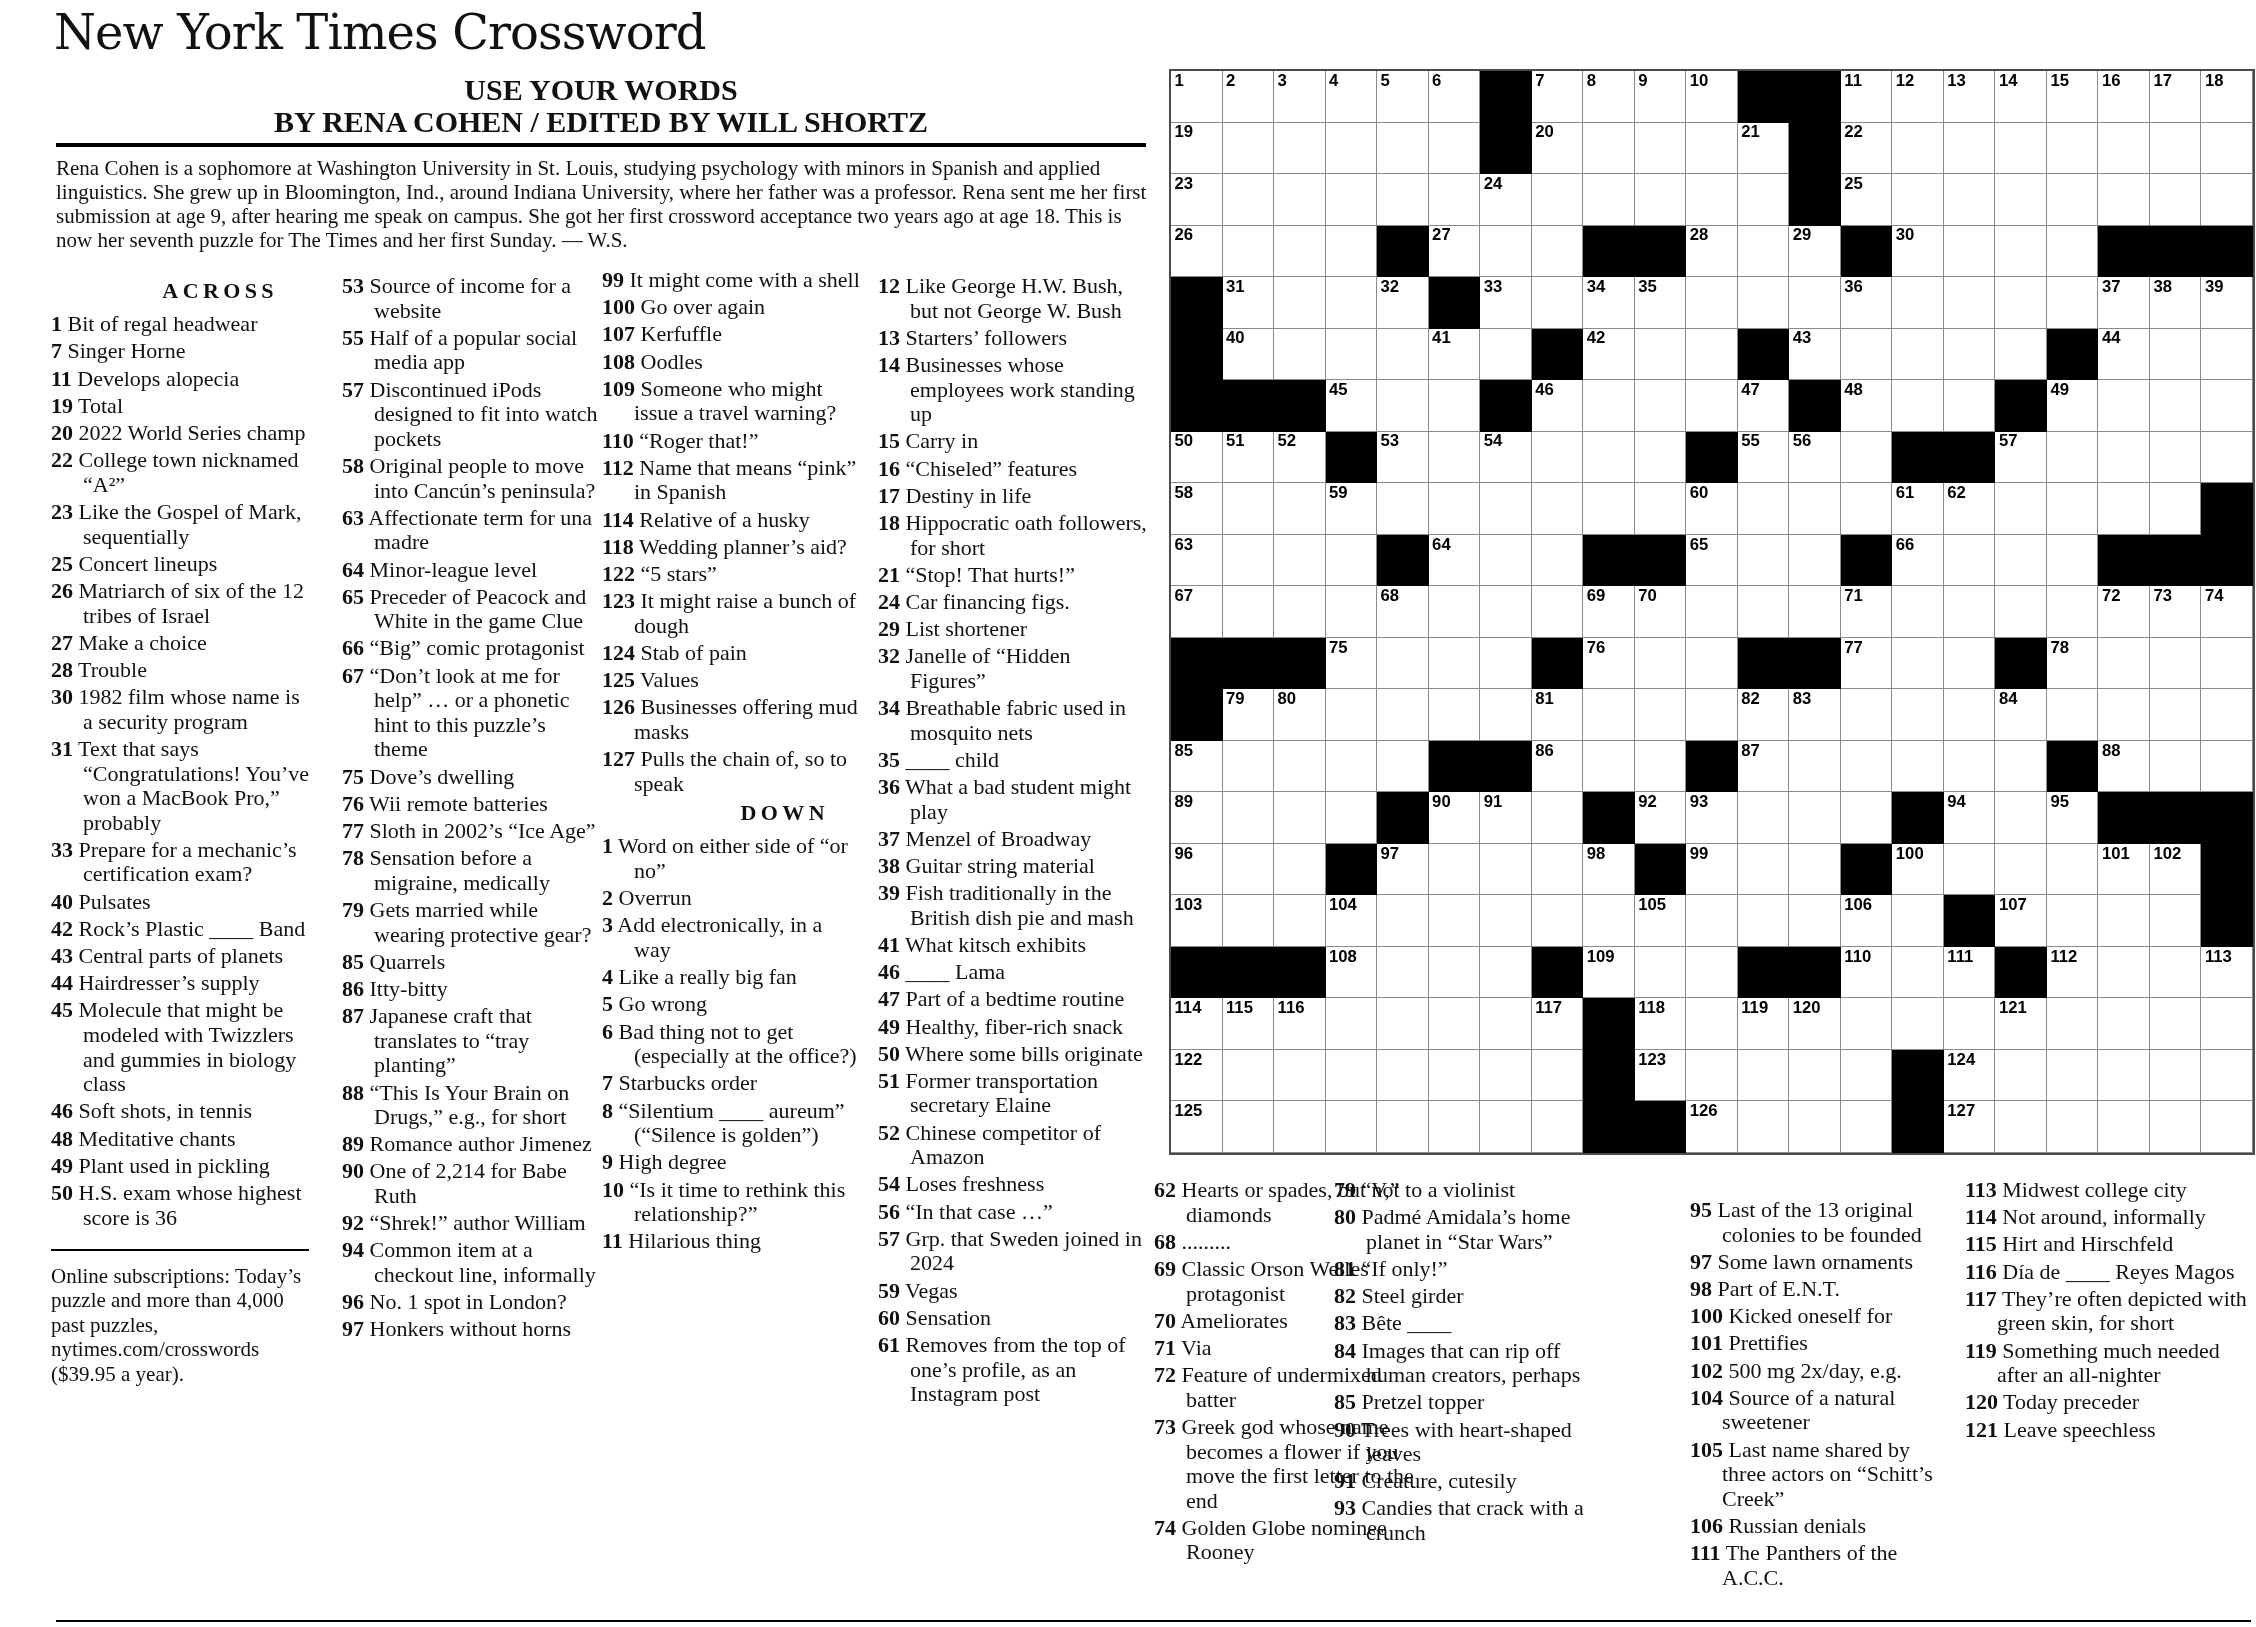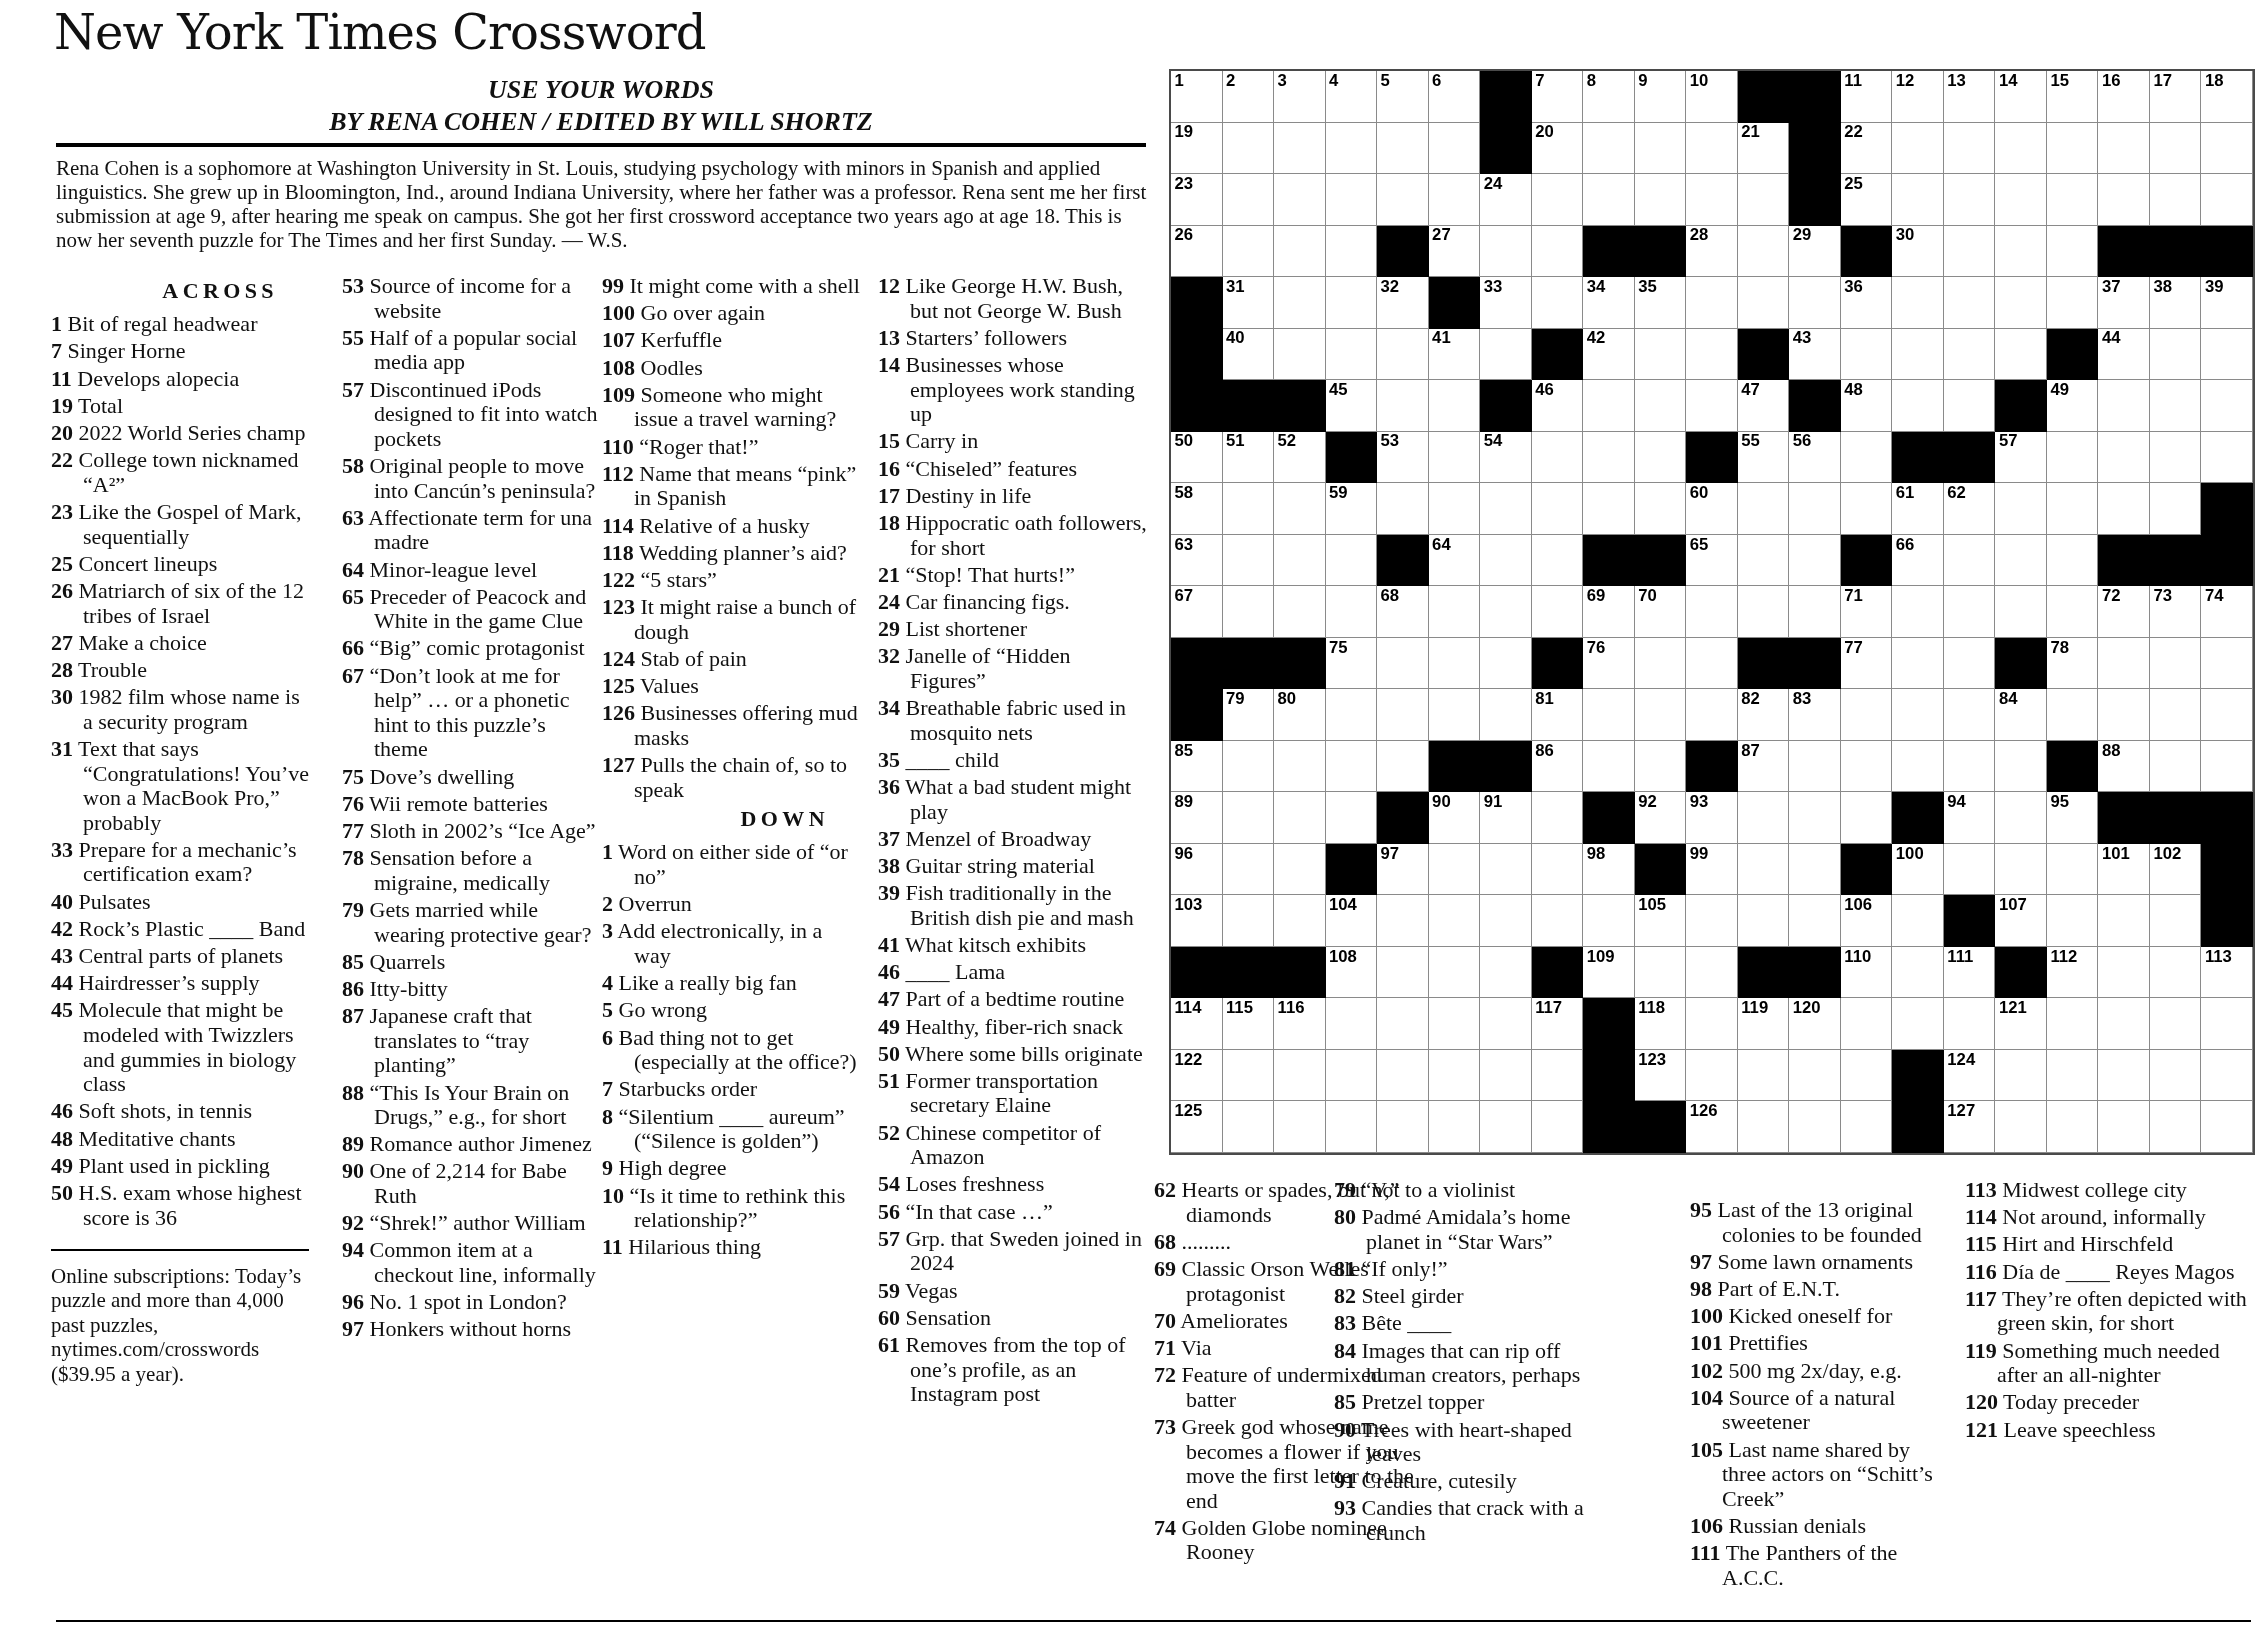--- a/index.html
+++ b/index.html
@@ -1,27 +1,27 @@
 <!DOCTYPE html>
 <html style="font-size:14px"><head>
 <meta charset="utf-8">
 <style>
   html,body{margin:0;padding:0;background:#fff;}
   .page{position:relative;width:2257px;height:1627px;background:#ffffff;overflow:hidden;
         font-family:"Liberation Serif",serif;color:#111;}
   .title{position:absolute;left:54px;top:3.5px;font-family:"DejaVu Serif",serif;
          font-weight:normal;font-size:48px;letter-spacing:-0.9px;white-space:nowrap;}
   .subhead{position:absolute;left:56px;top:74px;width:1090px;text-align:center;
-           font-weight:bold;font-size:26px;line-height:32px;font-style:italic;}
+           font-weight:bold;font-size:30px;line-height:32px;}
   .header-rule{position:absolute;left:56px;top:143px;width:1090px;height:3.5px;background:#000;}
   .intro{position:absolute;left:56px;top:156px;width:1097px;font-size:21px;line-height:24px;}
   .clue-col{position:absolute;width:262px;}
   .c1{left:51px;top:274px;}
   .c2{left:318px;top:274px;margin-left:24px;}
-  .c3{left:602px;top:274px;}
+  .c3{left:602px;top:268px;}
   .c4{left:878px;top:274px;width:269px;}
   .b1{left:1154px;top:1178px;}
   .b2{left:1334px;top:1178px;}
   .b3{left:1690px;top:1178px;margin-top:20px;}
   .b4{left:1965px;top:1178px;width:290px;}
   .clue{font-size:22px;line-height:24.6px;margin-bottom:2.6px;padding-left:32px;text-indent:-32px;}
   .clue b{letter-spacing:0;}
   .clue-head{font-size:22px;font-weight:bold;letter-spacing:4.4px;text-align:right;
              margin:3.5px 35px 8.8px 0;}
   .mini-rule{width:258px;height:1.8px;background:#000;margin:19.3px 0 12.3px 0;}

